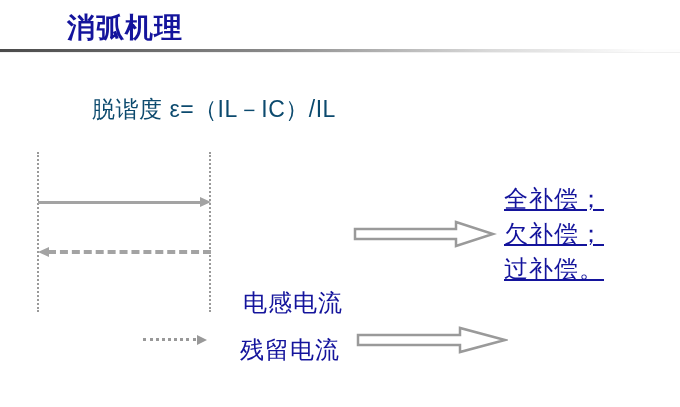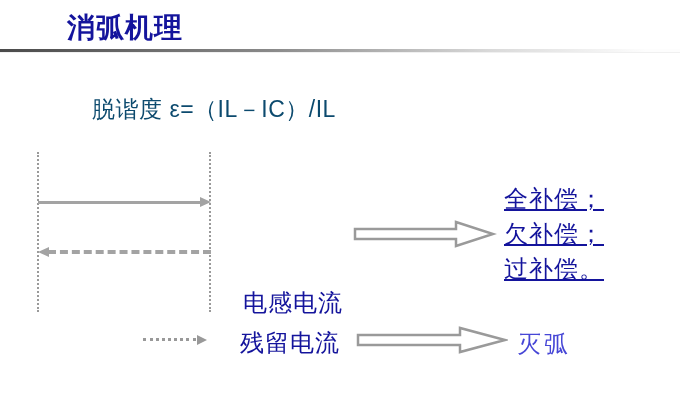--- a/index.html
+++ b/index.html
@@ -94,21 +94,21 @@
 
   
   .lbl {
     font-size: 24px;
     color: #14149c;
     letter-spacing: 1px;
     white-space: nowrap;
   }
   .lbl-capacitive { left: 243px; top: 192px; }
   .lbl-inductive  { left: 243px; top: 239px; margin-top: 48px; }
-  .lbl-residual   { left: 240px; top: 327px; }
+  .lbl-residual   { left: 240px; top: 334px; }
 
   
   .comp {
     left: 504px; top: 181px;
     font-size: 24px;
     color: #14149c;
     line-height: 35px;
     letter-spacing: 1px;
     white-space: nowrap;
     text-decoration: underline;
@@ -166,15 +166,14 @@
     <div>欠补偿；</div>
     <div>过补偿。</div>
   </div>
 
   <div class="abs block-arrow-2">
     <svg width="152" height="30" viewBox="0 0 152 30" xmlns="http://www.w3.org/2000/svg">
       <polygon points="2,10 104,10 104,3 149,15 104,27 104,20 2,20" fill="#ffffff" stroke="#9a9a9a" stroke-width="2.5" stroke-linejoin="miter"></polygon>
     </svg>
   </div>
 
-  <div class="abs lbl-extinguish">灭弧</div>
 
 </div>
 
 </body></html>

